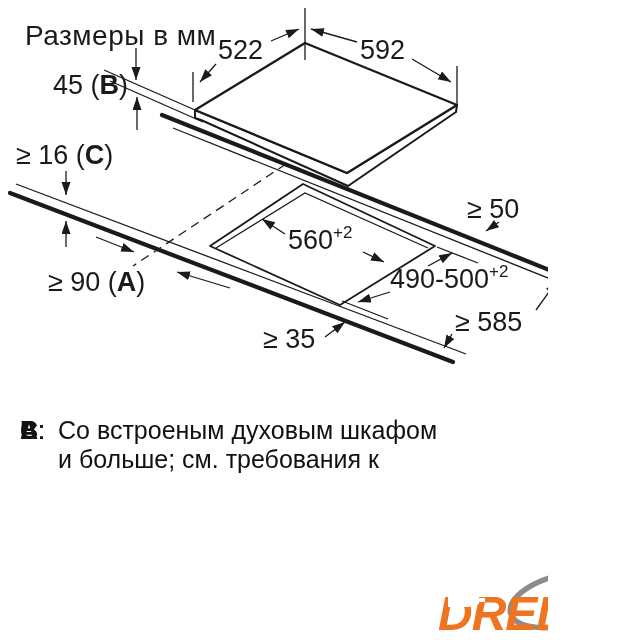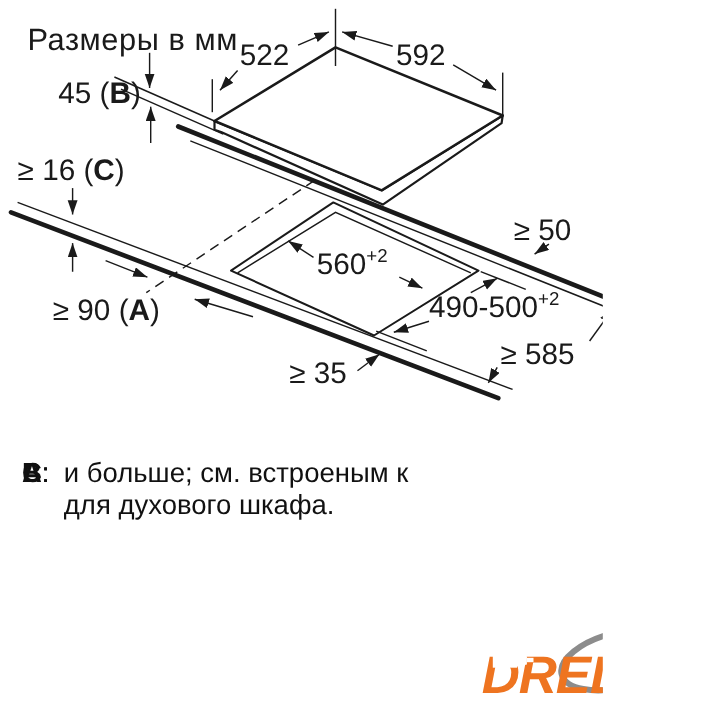--- a/index.html
+++ b/index.html
@@ -100,26 +100,24 @@
 
   <div id="legend">
     <div class="legend-line">
       <span class="legend-letter"><b>A</b><span>:</span></span>
     </div>
     <div class="legend-line">
       <span class="legend-letter"><b>B</b><span>:</span></span>
     </div>
     <div class="legend-line">
       <span class="legend-letter"><b>C</b><span>:</span></span>
+      <span>Со встроеным духовым шкафом</span>
     </div>
     <div class="legend-line">
-      <span>и больше; см. встроеным к</span>
-    </div>
-    <div class="legend-line">
-      <span>для духового шкафа.</span>
+      <span>и больше; см. требования к</span>
     </div>
   </div>
 
   <div id="watermark">
     <svg width="214" height="84" viewBox="0 0 214 84" xmlns="http://www.w3.org/2000/svg">
       <ellipse cx="137" cy="44" rx="54" ry="25" fill="none" stroke-width="5.5" transform="rotate(-14 137 44)" stroke="#8C8C8C"></ellipse>
       <text x="12" y="74" font-family="Liberation Sans, sans-serif" font-size="48" font-weight="bold" font-style="italic" letter-spacing="-1" fill="#EE7420">DRELI</text>
       <g fill="#ffffff">
         <rect x="22" y="38" width="22" height="13"></rect>
         <polygon points="44,39 53,41 53,48 44,50"></polygon>

